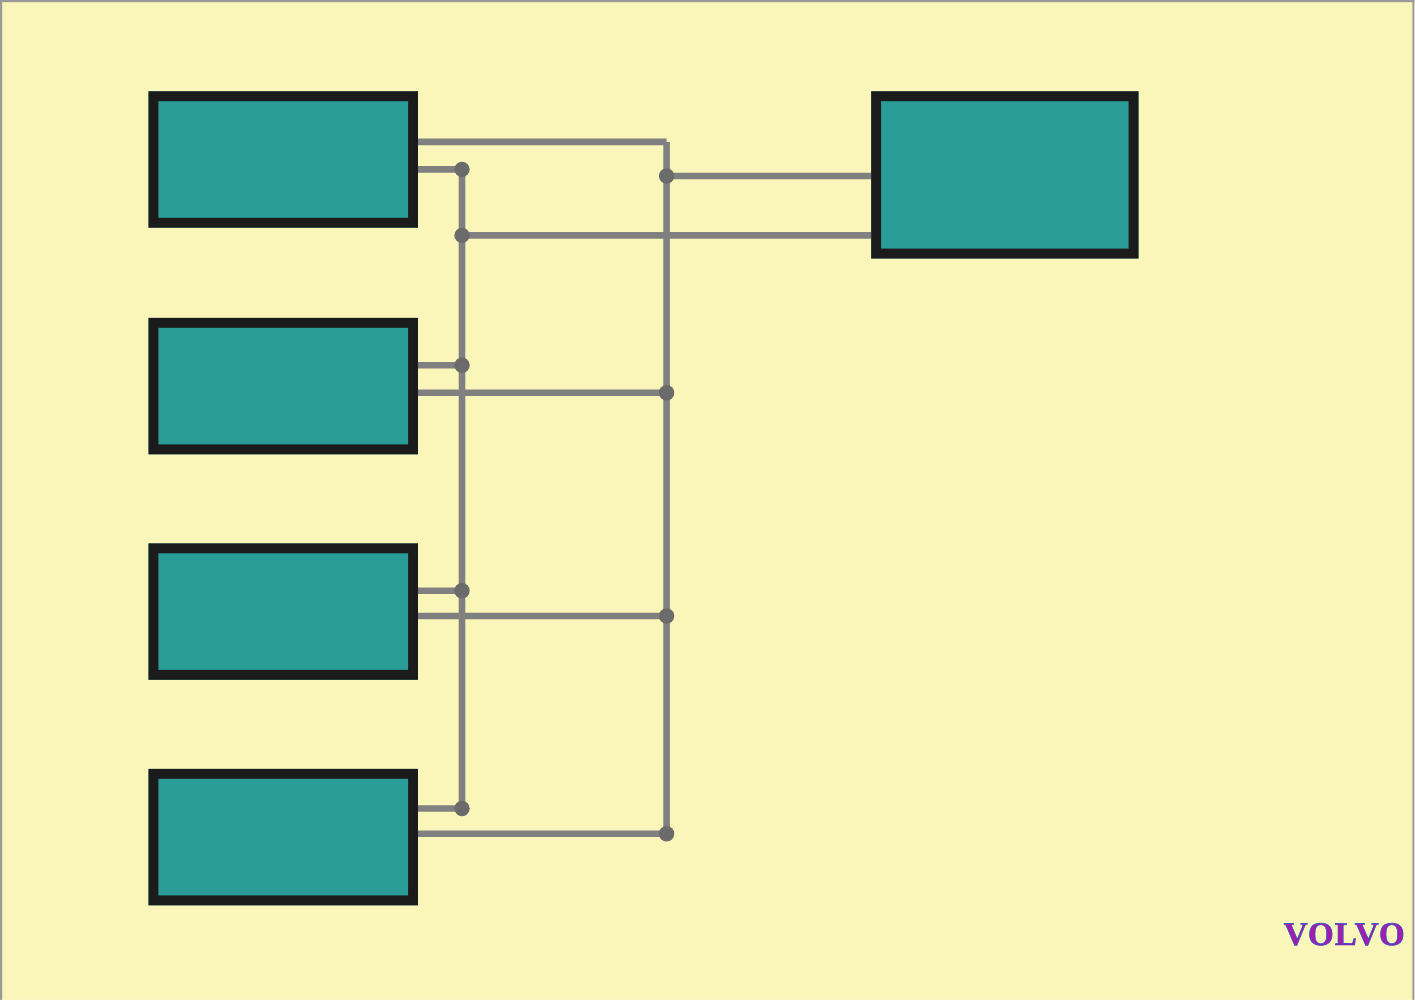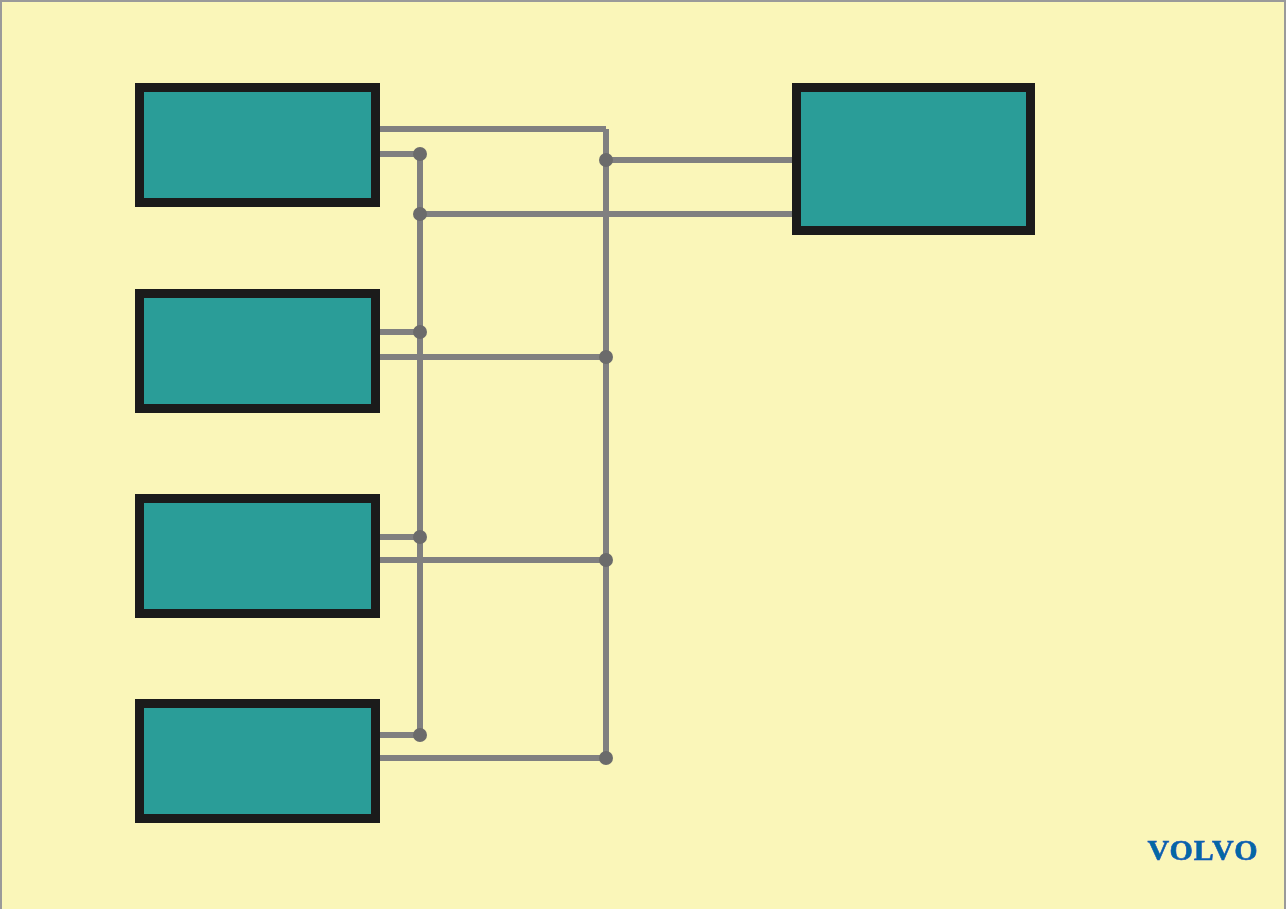--- a/index.html
+++ b/index.html
@@ -51,23 +51,23 @@
     left: 1126px;
     top: 831px;
     width: 150px;
     height: 34px;
   }
   #volvo-wordmark {
     font-family: "Liberation Serif", "DejaVu Serif", serif;
     font-weight: bold;
     font-size: 30px;
     letter-spacing: 1px;
-    color: #0369a1;
+    color: #a21caf;
     line-height: 34px;
-    text-align: center;
+    text-align: right;
     -webkit-text-stroke: 0.6px #1e50c8;
   }
 </style>
 </head>
 <body>
 
 <div id="slide">
 
   <svg id="diagram-svg" viewBox="0 0 1286 909" xmlns="http://www.w3.org/2000/svg">
     <g id="connector-lines">

